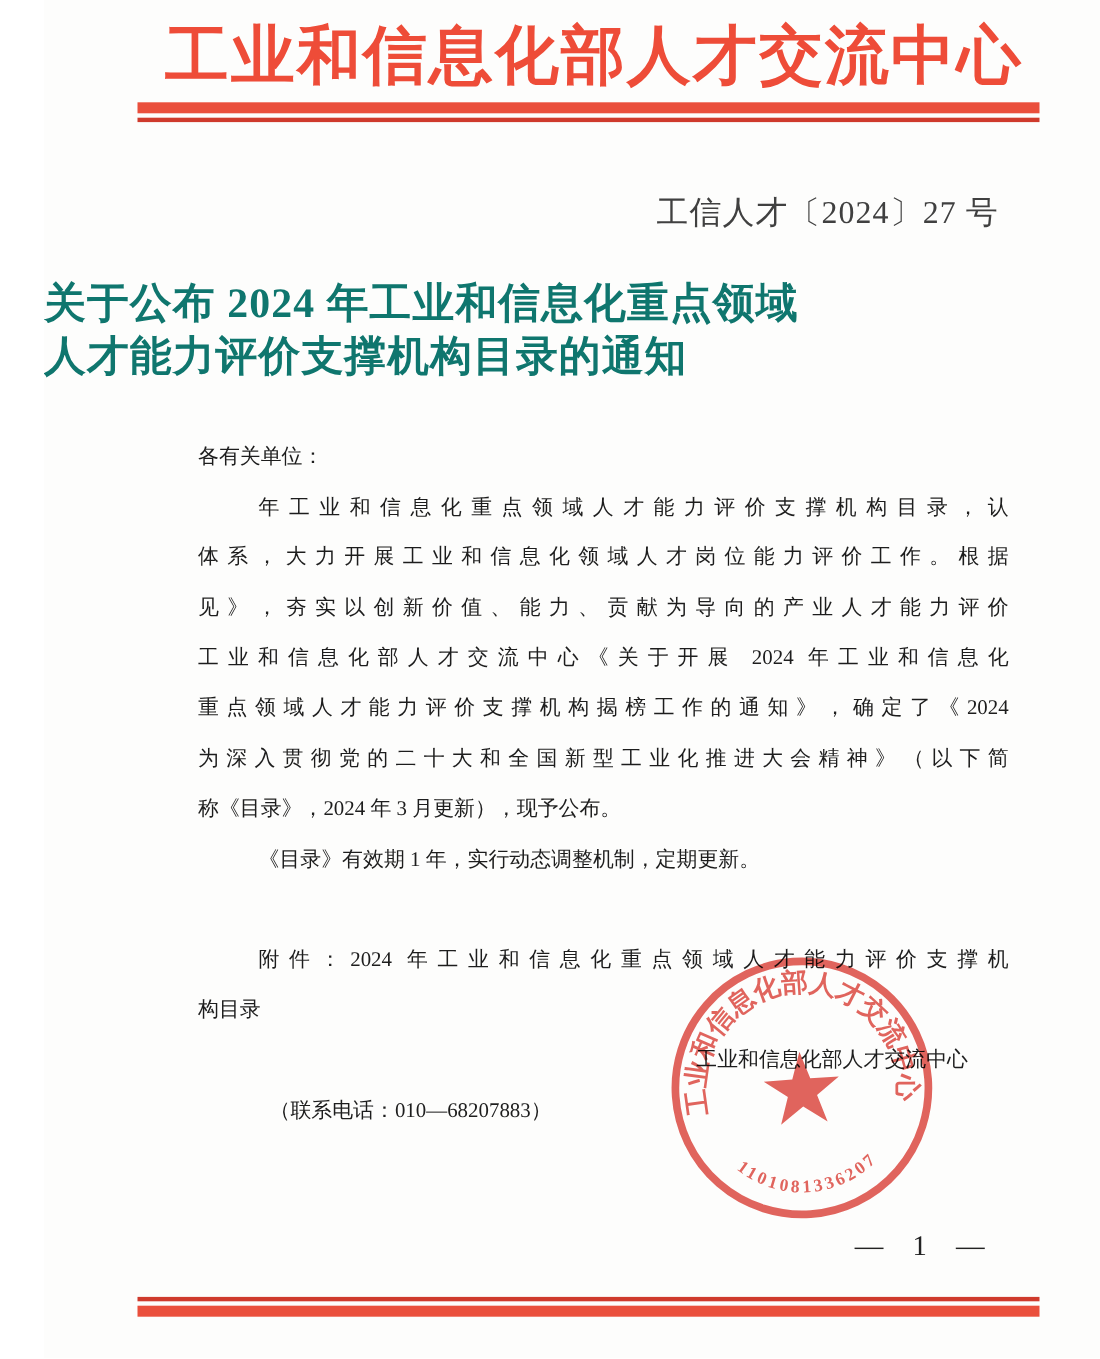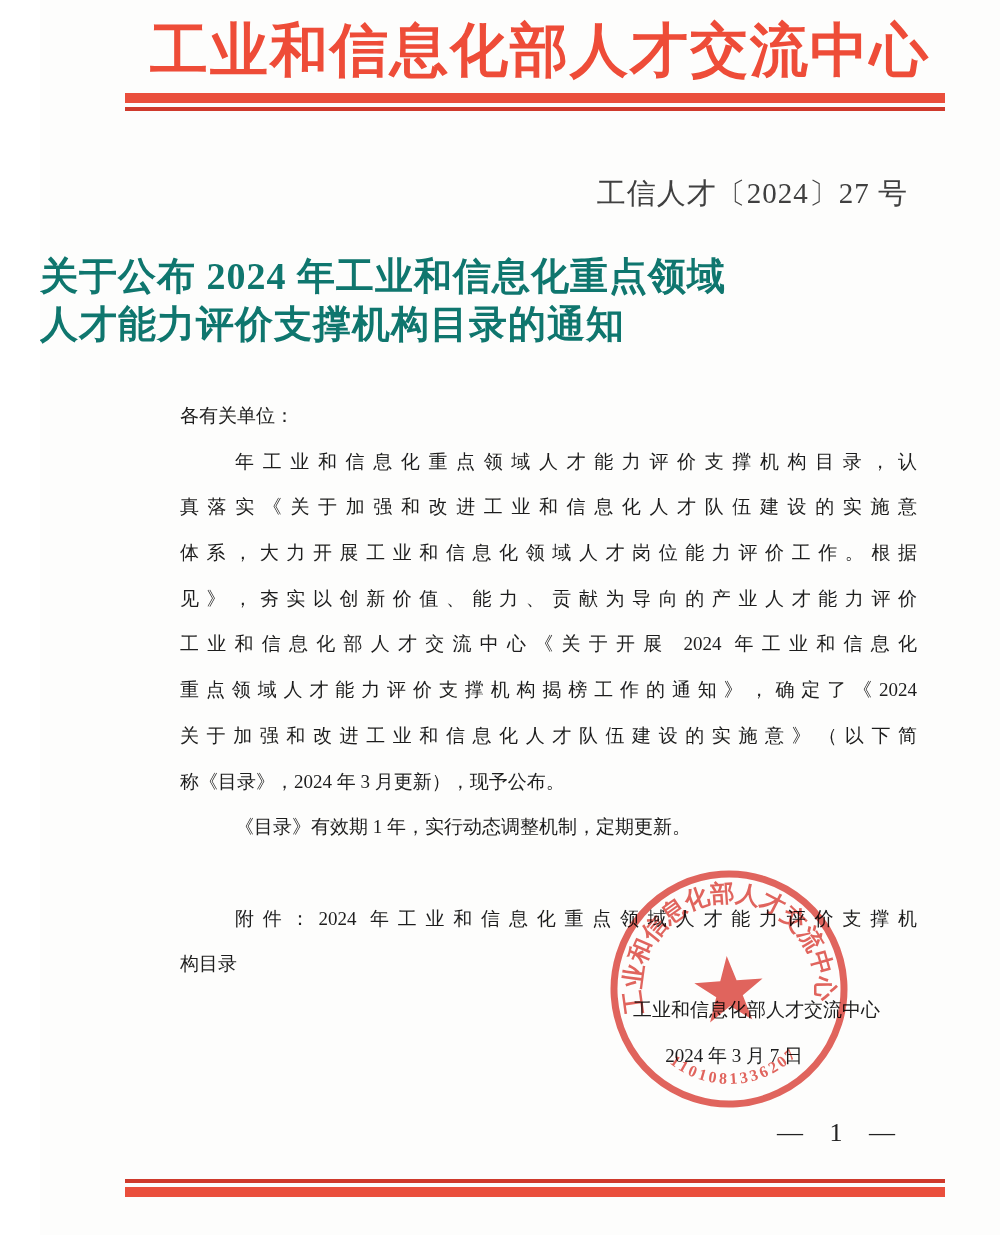--- a/index.html
+++ b/index.html
@@ -75,38 +75,37 @@
 
   <div class="doc-title">
     <div>关于公布 2024 年工业和信息化重点领域</div>
     <div>人才能力评价支撑机构目录的通知</div>
   </div>
 
   <div class="body-block">
     <div class="line lastline">各有关单位：</div>
 
     <div class="line indent">年工业和信息化重点领域人才能力评价支撑机构目录，认</div>
-    <div class="line">真落实《关于加强和改进工业和信息化人才队伍建设的实施意</div>
     <div class="line">体系，大力开展工业和信息化领域人才岗位能力评价工作。根据</div>
     <div class="line">见》，夯实以创新价值、能力、贡献为导向的产业人才能力评价</div>
     <div class="line">工业和信息化部人才交流中心《关于开展 2024 年工业和信息化</div>
     <div class="line">重点领域人才能力评价支撑机构揭榜工作的通知》，确定了《2024</div>
-    <div class="line">关于加强和改进工业和信息化人才队伍建设的实施意》（以下简</div>
+    <div class="line">为深入贯彻党的二十大和全国新型工业化推进大会精神》（以下简</div>
     <div class="line lastline">称《目录》，2024 年 3 月更新），现予公布。</div>
 
     <div class="line lastline indent">《目录》有效期 1 年，实行动态调整机制，定期更新。</div>
 
     <div class="line lastline"></div>
 
     <div class="line indent">附件：2024 年工业和信息化重点领域人才能力评价支撑机</div>
     <div class="line lastline">构目录</div>
 
     <div class="line lastline align-right sig-org">工业和信息化部人才交流中心</div>
-    <div class="line lastline align-right sig-date">2024 年 3 月 7 日</div>
 
+    <div class="line lastline contact">（联系电话：010—68207883）</div>
   </div>
 
   <div class="page-number">— 1 —</div>
 
   <svg class="seal" viewBox="0 0 250 250" aria-hidden="true">
     <circle cx="125" cy="125" r="115" fill="none" stroke="#dd4a42" stroke-width="7"></circle>
     <polygon points="125,92 133.2,116.7 159.2,116.9 138.3,132.3 146.2,157.1 125,142 103.8,157.1 111.7,132.3 90.8,116.9 116.8,116.7" fill="#dd4a42"></polygon>
     <path id="seal-arc-top" d="M 45.2 162.2 A 88 88 0 1 1 204.8 162.2" fill="none"></path>
     <path id="seal-arc-bottom" d="M 38.9 165.1 A 95 95 0 0 0 211.1 165.1" fill="none"></path>
     <text font-size="24" fill="#dd4a42" font-weight="700">

